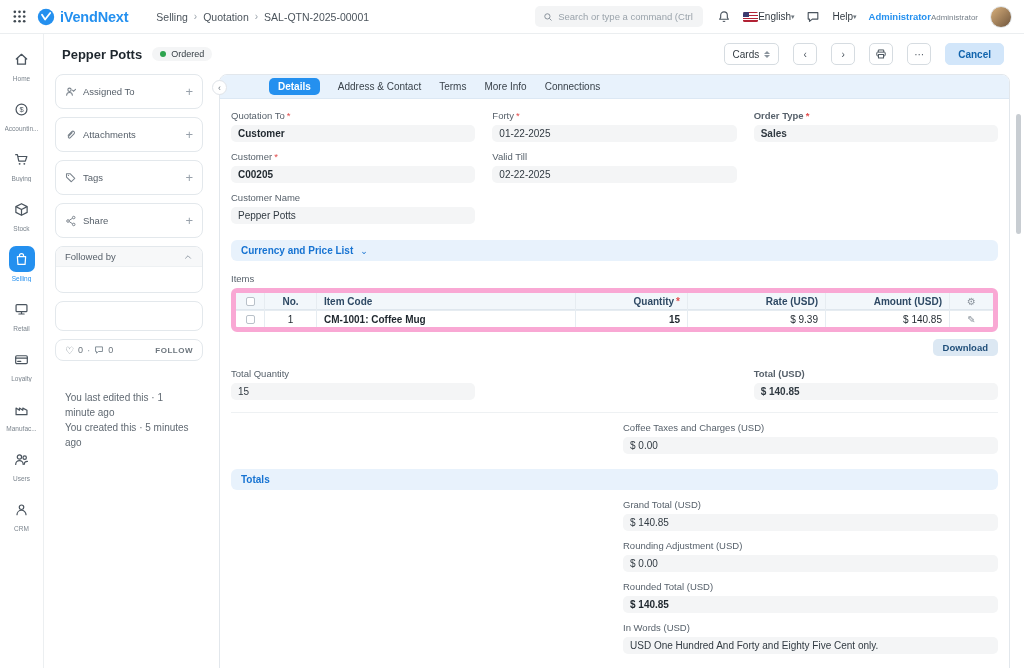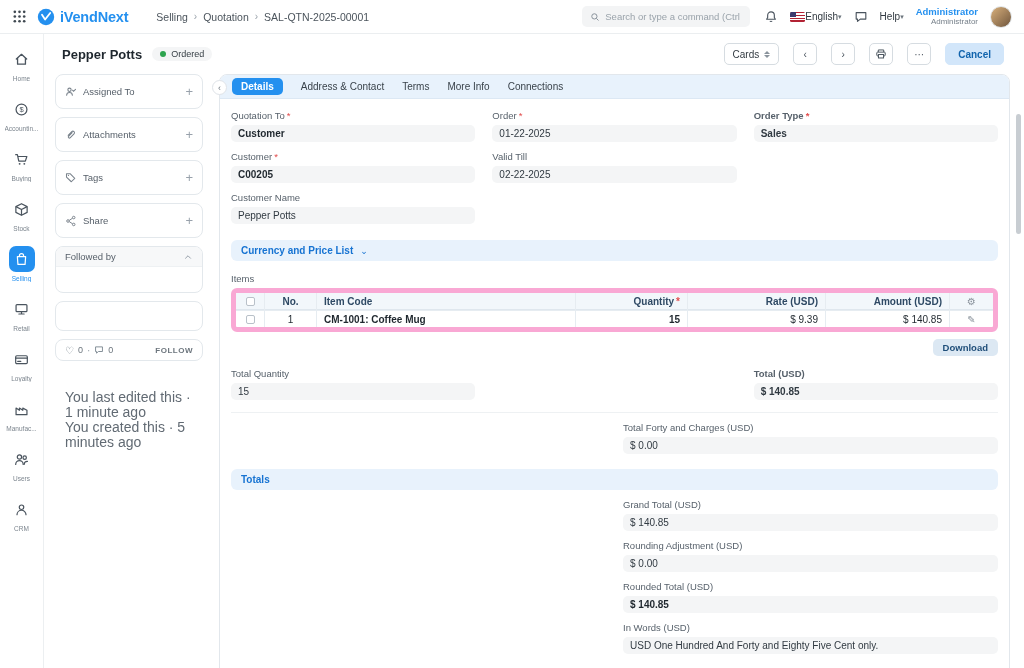--- a/index.html
+++ b/index.html
@@ -22,21 +22,21 @@
   .search input { border:none; background:transparent; outline:none; font-size:9.5px; color:#3f4850; width:100%;
                   font-family:"Liberation Sans","DejaVu Sans",sans-serif; }
   .search input::placeholder { color:#9aa3ab; }
   .nav-right { display:flex; align-items:center; gap:12px; }
   .nav-ic { color:#4a545e; cursor:pointer; }
   .nav-lang, .nav-help { display:flex; align-items:center; font-size:10px; color:#323a42; cursor:pointer; }
   .dd { font-size:7px; color:#6c757d; }
   .flag { width:15px; height:10px; border-radius:1.5px; position:relative; overflow:hidden;
           background:repeating-linear-gradient(#b22234 0 1.4px, #fff 1.4px 2.8px); }
   .flag::after { content:""; position:absolute; left:0; top:0; width:6px; height:5px; background:#3c3b6e; }
-  .nav-user { display:flex; flex-direction:column; align-items:flex-end; line-height:1.2; cursor:pointer; }
+  .nav-user { display:flex; flex-direction:row; align-items:flex-end; line-height:1.2; cursor:pointer; }
   .nav-user .u1 { color:#2490ef; font-size:9.5px; font-weight:600; }
   .nav-user .u2 { color:#77808a; font-size:8px; }
   .avatar { width:22px; height:22px; border-radius:50%; background:linear-gradient(135deg,#d8b07c 0%,#9a7a56 60%,#6e543c 100%);
             border:1px solid #e2e6e9; cursor:pointer; }
 
   
   .iconbar { position:absolute; top:34px; left:0; width:44px; height:634px; background:#fff; border-right:1px solid #eceff1;
              display:flex; flex-direction:column; align-items:center; padding-top:12px; gap:14px; z-index:20; }
   .sb-item { display:flex; flex-direction:column; align-items:center; gap:3px; cursor:pointer; width:44px; }
   .sb-ic { width:26px; height:26px; border-radius:7px; display:flex; align-items:center; justify-content:center; color:#4a545e; }
@@ -76,31 +76,31 @@
   .fb-collapse { margin-left:auto; color:#98a1ab; cursor:pointer; }
   .fb-body { height:25px; }
   .sp-empty { height:30px; }
   .sp-likes { height:22px; display:flex; align-items:center; gap:4px; padding:0 9px; }
   .like-ic { color:#74808a; font-size:10px; cursor:pointer; }
   .cnt { font-size:9px; color:#6c757d; }
   .dotsep { color:#9aa3ab; }
   .follow-btn { margin-left:auto; background:none; border:none; font-size:8px; font-weight:700; letter-spacing:0.5px;
                 color:#6c757d; cursor:pointer; font-family:"Liberation Sans","DejaVu Sans",sans-serif; }
   .sp-meta { margin-top:22px; padding:7px 10px; }
-  .sp-meta div { font-size:14px; color:#616a73; line-height:15px; }
+  .sp-meta div { font-size:10px; color:#616a73; line-height:15px; }
 
   
   .form-card { flex:1; border:1px solid #e2e7ec; border-radius:8px; position:relative; background:#fff; }
   .collapse-btn { position:absolute; left:-8px; top:5px; width:15px; height:15px; border-radius:50%; background:#fff;
                   border:1px solid #dfe3e8; color:#6c757d; font-size:9px; line-height:12px; text-align:center; cursor:pointer; z-index:5;
                   padding:0; font-family:"Liberation Sans","DejaVu Sans",sans-serif; }
   .tabbar { height:24px; background:#e8f2fc; border-radius:7px 7px 0 0; border-bottom:1px solid #dce8f4;
             display:flex; align-items:center; gap:18px; padding:0 12px; }
   .tab { font-size:10px; color:#3a434b; cursor:pointer; }
-  .tab.active { background:#2490ef; color:#fff; font-weight:600; border-radius:5px; padding:3px 9px; }
+  .tab.active { background:#2490ef; color:#fff; font-weight:600; border-radius:5px; padding:3px 9px;margin-left:37px; }
   .form-body { padding:11px 11px 12px; }
 
   .fgrid { display:grid; grid-template-columns:1fr 1fr 1fr; column-gap:17px; row-gap:9px; }
   .gc1 { grid-column:1; } .gc2 { grid-column:2; } .gc3 { grid-column:3;font-weight:bold; }
   .field .flabel { font-size:9.5px; color:#57616b; margin-bottom:4px; }
   .req { color:#e24c4c; margin-left:2px; }
   .finput { height:17px; background:#f4f5f6; border-radius:5px; padding:0 7px; font-size:10px; line-height:17px;
             color:#313a42; overflow:hidden; white-space:nowrap; }
   .finput.b { font-weight:700; color:#1f272e; }
 
@@ -414,21 +414,21 @@
         <span class="tab">Connections</span>
       </div>
 
       <div class="form-body">
         <div class="fgrid">
           <div class="field gc1">
             <div class="flabel"><span>Quotation To</span><span class="req">*</span></div>
             <div class="finput b">Customer</div>
           </div>
           <div class="field gc2">
-            <div class="flabel"><span>Order</span><span class="req">*</span></div>
+            <div class="flabel"><span>Forty</span><span class="req">*</span></div>
             <div class="finput">01-22-2025</div>
           </div>
           <div class="field gc3">
             <div class="flabel"><span>Order Type</span><span class="req">*</span></div>
             <div class="finput">Sales</div>
           </div>
           <div class="field gc1">
             <div class="flabel"><span>Customer</span><span class="req">*</span></div>
             <div class="finput b">C00205</div>
           </div>
@@ -490,21 +490,21 @@
           </div>
           <div class="field gc3">
             <div class="flabel"><span>Total (USD)</span></div>
             <div class="finput">$ 140.85</div>
           </div>
         </div>
 
         <div class="divider"></div>
 
         <div class="field half">
-          <div class="flabel"><span>Total Forty and Charges (USD)</span></div>
+          <div class="flabel"><span>Coffee Taxes and Charges (USD)</span></div>
           <div class="finput">$ 0.00</div>
         </div>
 
         <div class="section-head sh-tight">
           <span>Totals</span>
         </div>
 
         <div class="field half">
           <div class="flabel"><span>Grand Total (USD)</span></div>
           <div class="finput">$ 140.85</div>

